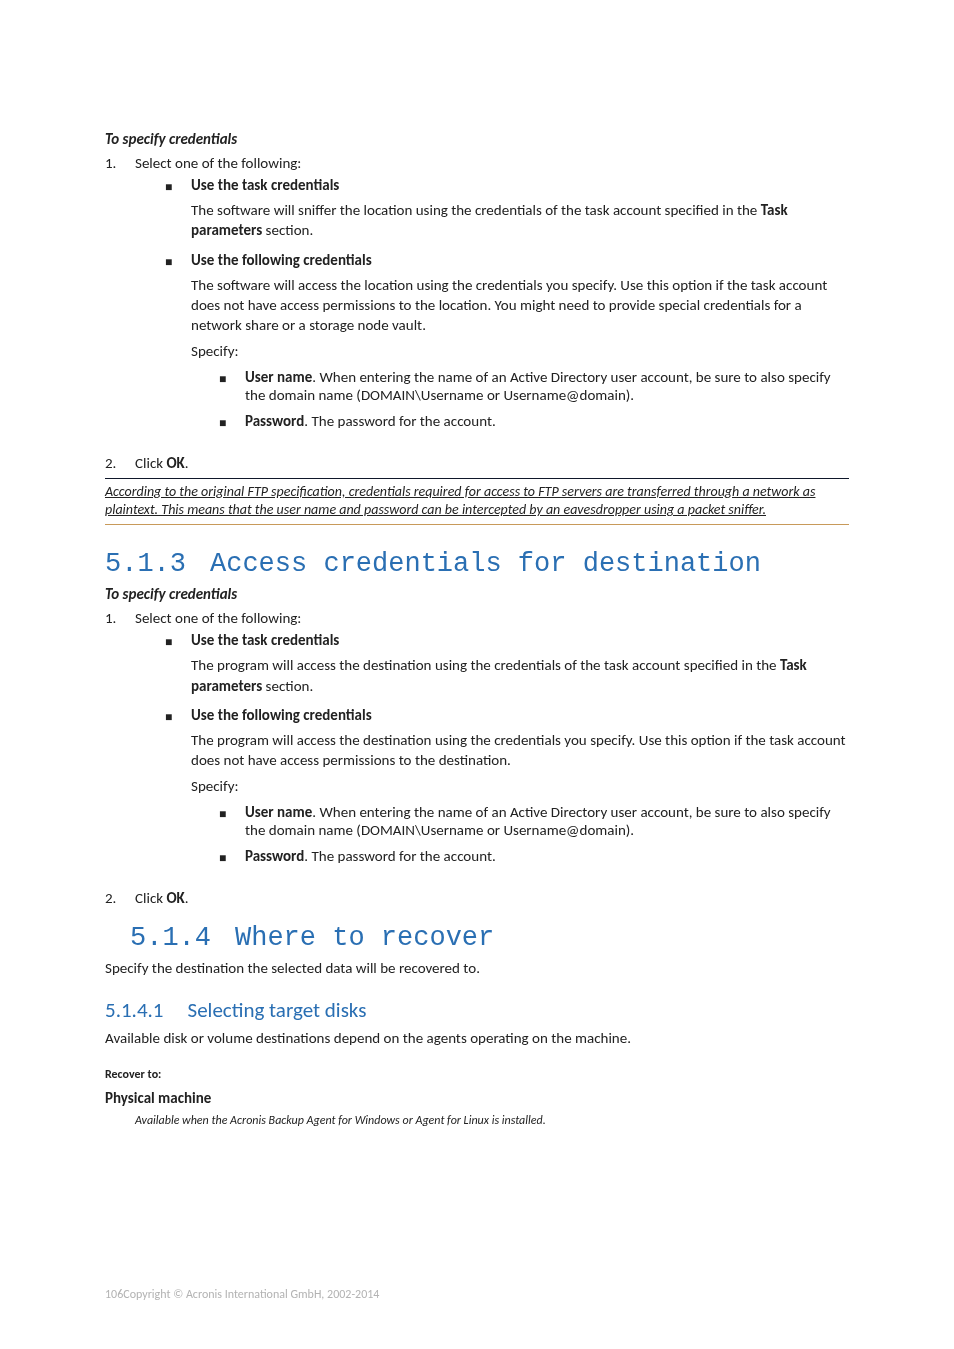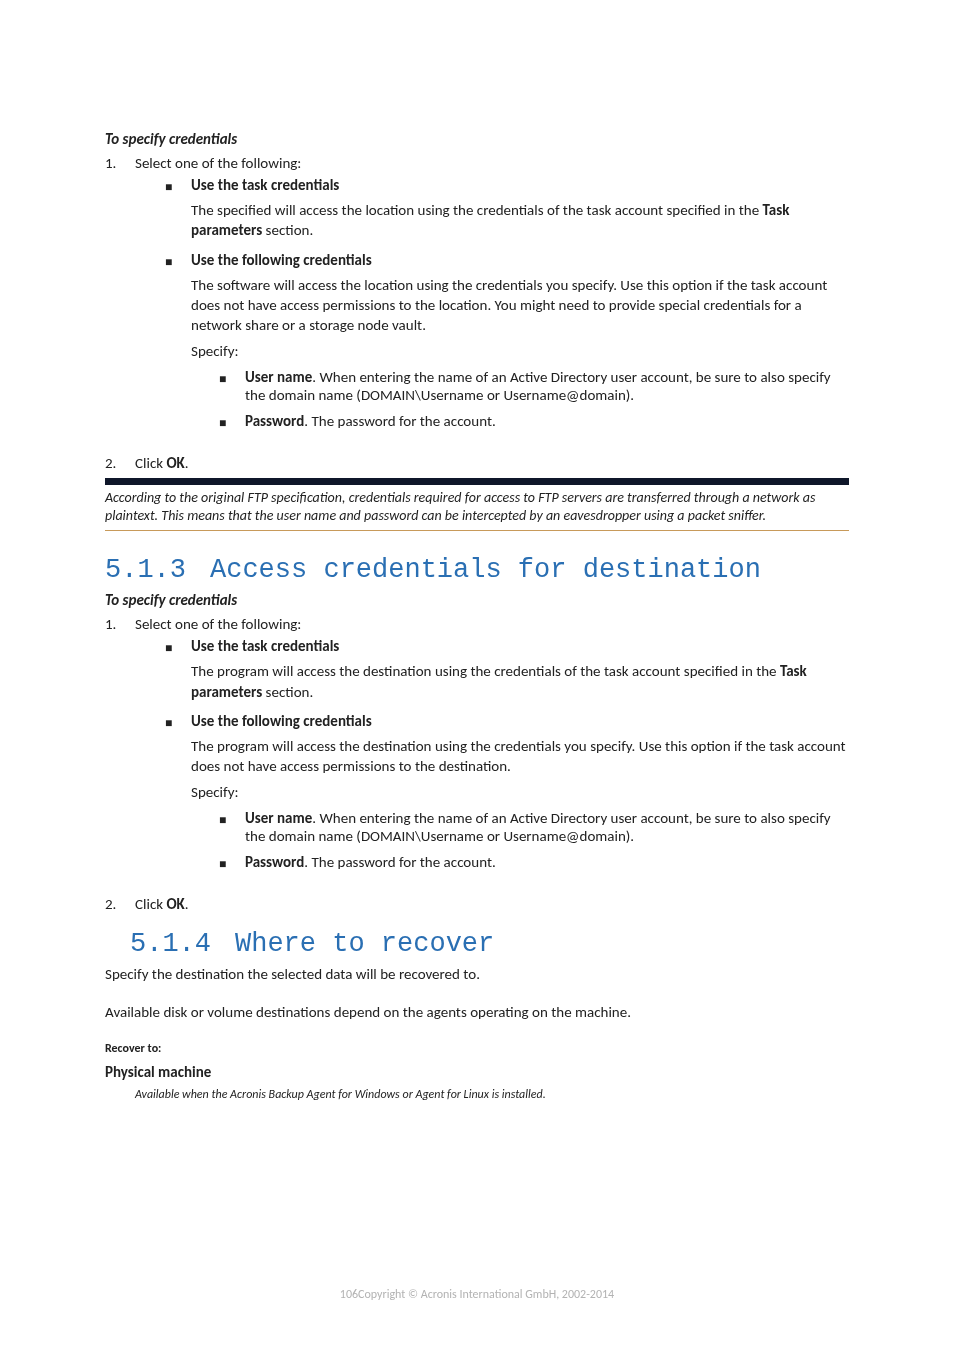--- a/index.html
+++ b/index.html
@@ -71,24 +71,25 @@
     padding-top: 4px;
   }
   .ul2 > li > .body { flex: 1; }
   .p {
     margin: 6px 0 0 0;
     font-size: 15px;
     line-height: 1.35;
   }
   .bold { font-weight: bold; }
   .note-box {
-    border-top: 7px solid #0f172a;
+    border-top: 1px solid #0f172a;
     border-bottom: 1px solid #c89a5a;
     padding: 4px 0;
     margin: 4px 0 24px 0;
+    text-decoration: underline;
   }
   .note-text {
     font-style: italic;
     font-size: 14px;
     line-height: 1.35;
     color: #222;
   }
   .h2-num {
     color: #2a6fb3;
     font-size: 27px;
@@ -124,21 +125,21 @@
     font-size: 12px;
     font-style: italic;
     margin-top: 6px;
   }
   .footer {
     position: absolute;
     bottom: 40px;
     left: 105px;
     right: 105px;
     display: flex;
-    justify-content: center;
+    justify-content: flex-start;
     font-size: 12px;
     color: #b3b3b3;
   }
 </style>
 </head>
 <body>
 
 <div class="page">
 
   <div class="h-italic-bold">To specify credentials</div>
@@ -147,21 +148,21 @@
     <li>
       <span class="num">1.</span>
       <span class="body">
         <span>Select one of the following:</span>
         <ul class="ul">
           <li>
             <span class="bullet">■</span>
             <span class="body">
               <span class="bold">Use the task credentials</span>
               <div class="p">
-                <span>The specified will access the location using the credentials of the task account specified in the </span><span class="bold">Task parameters</span><span> section.</span>
+                <span>The software will sniffer the location using the credentials of the task account specified in the </span><span class="bold">Task parameters</span><span> section.</span>
               </div>
             </span>
           </li>
           <li>
             <span class="bullet">■</span>
             <span class="body">
               <span class="bold">Use the following credentials</span>
               <div class="p">The software will access the location using the credentials you specify. Use this option if the task account does not have access permissions to the location. You might need to provide special credentials for a network share or a storage node vault.</div>
               <div class="p">Specify:</div>
               <ul class="ul2">
@@ -247,20 +248,23 @@
         <span>Click </span><span class="bold">OK</span><span>.</span>
       </span>
     </li>
   </ol>
 
   <div class="h2-num" style="margin-top:16px;margin-left:25px;">
     <span class="num">5.1.4</span><span>Where to recover</span>
   </div>
   <div class="para">Specify the destination the selected data will be recovered to.</div>
 
+  <div class="h3-num">
+    <span class="num">5.1.4.1</span><span>Selecting target disks</span>
+  </div>
   <div class="para">Available disk or volume destinations depend on the agents operating on the machine.</div>
 
   <div class="h-bold-16">Recover to:</div>
   <div class="h-bold-15">Physical machine</div>
   <div class="indent">Available when the Acronis Backup Agent for Windows or Agent for Linux is installed.</div>
 
   <div class="footer">
     <span>106</span>
     <span>Copyright © Acronis International GmbH, 2002-2014</span>
   </div>

